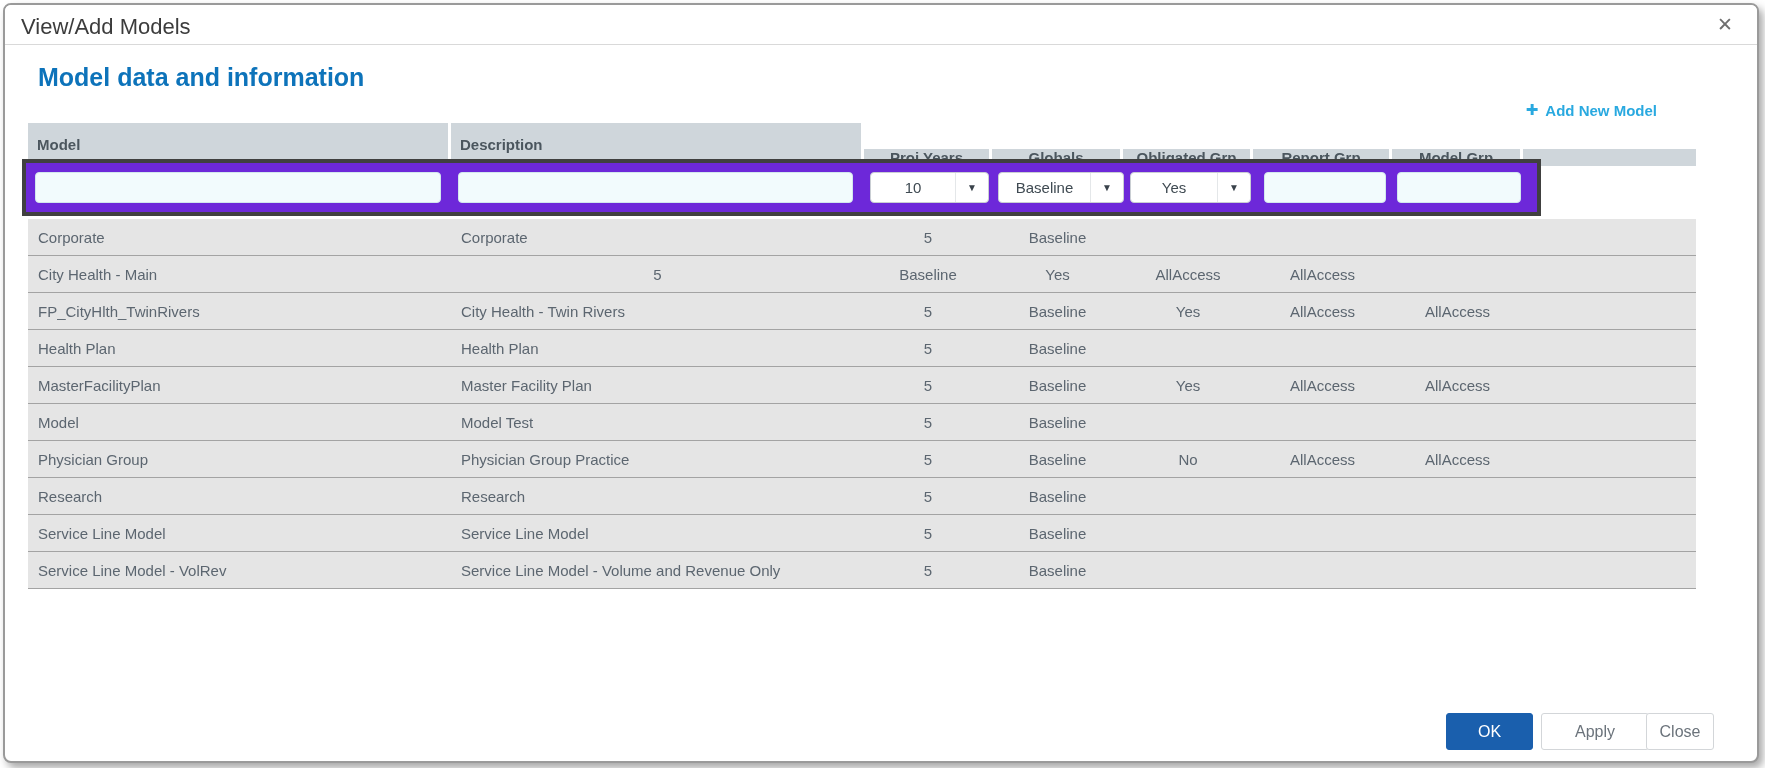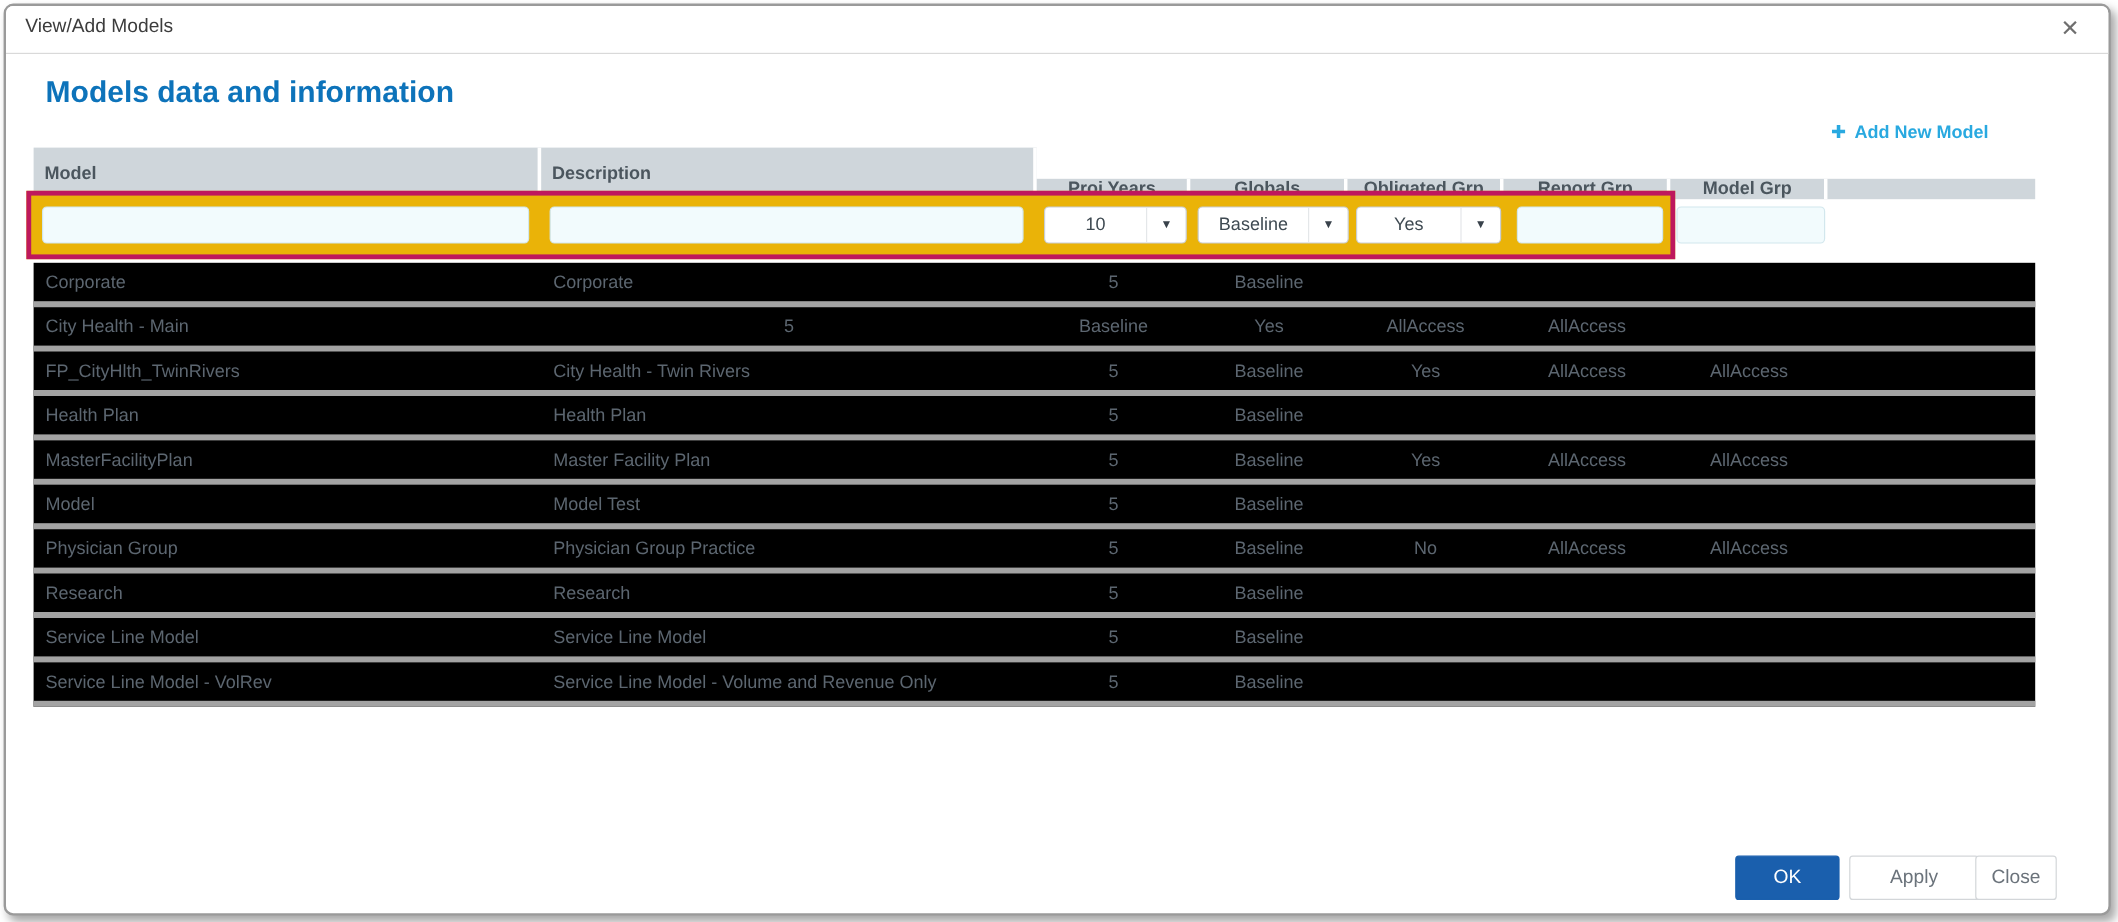--- a/index.html
+++ b/index.html
@@ -10,21 +10,21 @@
     background:#fff; border:2px solid #9a9a9a; border-radius:8px;
     box-shadow:4px 5px 8px rgba(0,0,0,.35);
     overflow:hidden;
   }
 
   .titlebar {
     position:absolute; left:0; top:0; right:0; height:40px;
     background:#fff; border-bottom:1px solid #d9d9d9;
   }
   .titlebar .title {
-    position:absolute; left:16px; top:9px; font-size:16px; color:#3c3c3c;
+    position:absolute; left:16px; top:9px; font-size:22px; color:#3c3c3c;
   }
   .close-x {
     position:absolute; right:20px; top:8px; font-size:19px; color:#6f6f6f; cursor:pointer;
     width:24px; height:24px; text-align:center; line-height:24px;
   }
 
   .heading {
     position:absolute; left:33px; top:58px; font-size:25px; font-weight:bold; color:#0d73ba;
   }
 
@@ -42,22 +42,22 @@
   .hc {
     background:#cfd6db; color:#4b565e; font-size:15px; font-weight:bold;
     display:flex; align-items:center; border-right:3px solid #fff; cursor:pointer;
   }
   .hc:last-child { border-right:none; }
   .hc.left { padding-left:9px; justify-content:flex-start; }
   .hc.center { justify-content:center;margin-top:26px; }
 
   
   .filter-box {
-    position:absolute; left:17px; top:154px; width:1374px; height:57px;
-    border:4px solid #be185d; background:#eab308;
+    position:absolute; left:17px; top:154px; width:1519px; height:57px;
+    border:4px solid #404040; background:#6d28d9;
   }
   .filter-input {
     position:absolute; top:9px; height:31px; background:#f2fbfd;
     border:1px solid #d2e7ed; border-radius:4px; outline:none;
     font-family:inherit; font-size:15px; color:#3f4a52; padding:0 8px;
   }
   .dd {
     position:absolute; top:9px; height:31px; background:#fff;
     border:1px solid #c9ced3; border-radius:4px; display:flex; align-items:stretch; cursor:pointer;
   }
@@ -67,21 +67,21 @@
   }
   .dd-arrow {
     width:33px; border-left:1px solid #e4e7e9; display:flex; align-items:center; justify-content:center;
     font-size:10px; color:#39424b;
   }
 
   
   .tbody { position:absolute; left:23px; top:214px; width:1668px; }
   .trow {
     display:grid; grid-template-columns:423px 413px 128px 131px 130px 139px 131px 1fr;
-    height:37px; border-bottom:5px solid #a3a3a3; cursor:pointer; background:#000000;
+    height:37px; border-bottom:1px solid #a3a3a3; cursor:pointer; background:#e5e5e5;
   }
   .td { font-size:15px; color:#5c6670; display:flex; align-items:center; overflow:hidden; white-space:nowrap; }
   .td.left { padding-left:10px; justify-content:flex-start; }
   .td.center { justify-content:center; }
 
   
   .btn {
     position:absolute; top:708px; height:37px; font-family:inherit; font-size:16px;
     border-radius:3px; cursor:pointer; 
   }
@@ -92,21 +92,21 @@
 </head>
 <body>
 
 <div class="dialog">
 
   <div class="titlebar">
     <div class="title">View/Add Models</div>
     <div class="close-x">✕</div>
   </div>
 
-  <div class="heading">Models data and information</div>
+  <div class="heading">Model data and information</div>
 
   <div class="add-link">
     <span class="plus">✚</span>
     <span>Add New Model</span>
   </div>
 
   <div class="thead" id="thead">
       <div class="hc left">Model</div>
       <div class="hc left">Description</div>
       <div class="hc center">Proj Years</div>

